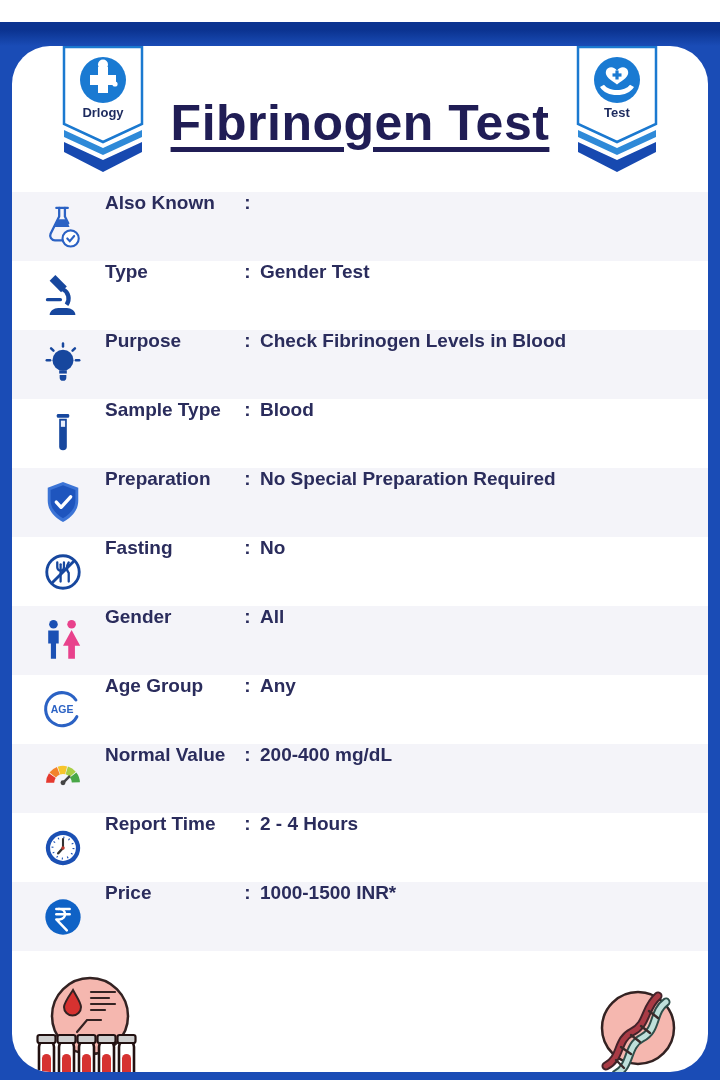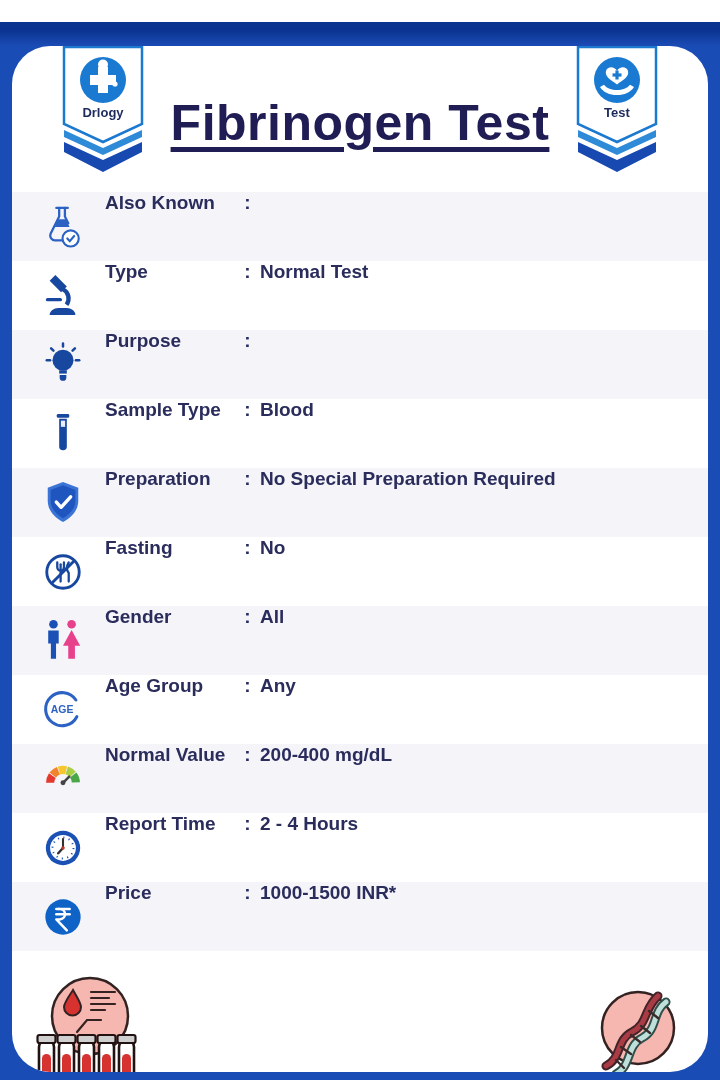--- a/index.html
+++ b/index.html
@@ -96,21 +96,21 @@
         <g fill="#17479e">
           <path d="M14 2 l12 12 -6 6 -12 -12 z"></path>
           <path d="M23 15 a13 13 0 0 1 4.5 19.5 l-3.6 -2.6 a9 9 0 0 0 -3.4 -13.4 z"></path>
           <rect x="4" y="26" width="17" height="3.6" rx="1.8"></rect>
           <path d="M8 44 h27 c0 -4.5 -4.5 -7.5 -9 -7.5 h-9 c-4.5 0 -9 3 -9 7.5 z"></path>
         </g>
       </svg>
           </div>
       <div class="lbl">Type</div>
       <div class="sep">:</div>
-      <div class="val">Normal Test</div>
+      <div class="val">Gender Test</div>
     </div>
 
     <div class="row striped">
       <div class="icon-box">
             <svg viewBox="0 0 44 48">
         <g fill="#17479e">
           <circle cx="22" cy="19" r="11"></circle>
           <path d="M18 29.5 h8 v3.5 h-8 z"></path>
           <path d="M18.5 34.5 h7 v2.5 a3.5 3.5 0 0 1 -7 0 z"></path>
         </g>
@@ -118,20 +118,21 @@
           <line x1="22" y1="1.5" x2="22" y2="4.5"></line>
           <line x1="9.5" y1="6.5" x2="12" y2="9"></line>
           <line x1="34.5" y1="6.5" x2="32" y2="9"></line>
           <line x1="5" y1="19" x2="8.5" y2="19"></line>
           <line x1="39" y1="19" x2="35.5" y2="19"></line>
         </g>
       </svg>
           </div>
       <div class="lbl">Purpose</div>
       <div class="sep">:</div>
+      <div class="val">Check Fibrinogen Levels in Blood</div>
     </div>
 
     <div class="row">
       <div class="icon-box">
             <svg viewBox="0 0 44 48">
         <rect x="15.5" y="3" width="13" height="4" rx="1.4" fill="#17479e"></rect>
         <path d="M18 8 h8 v29 a4 4 0 0 1 -8 0 z" fill="#17479e"></path>
         <rect x="19.8" y="10" width="4.4" height="6.5" fill="#e8eefc"></rect>
       </svg>
           </div>

